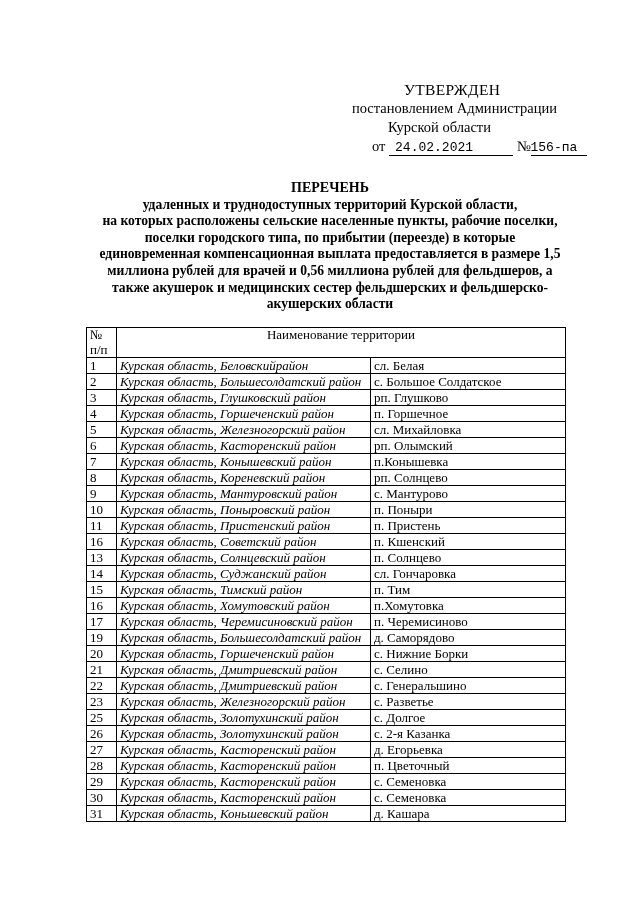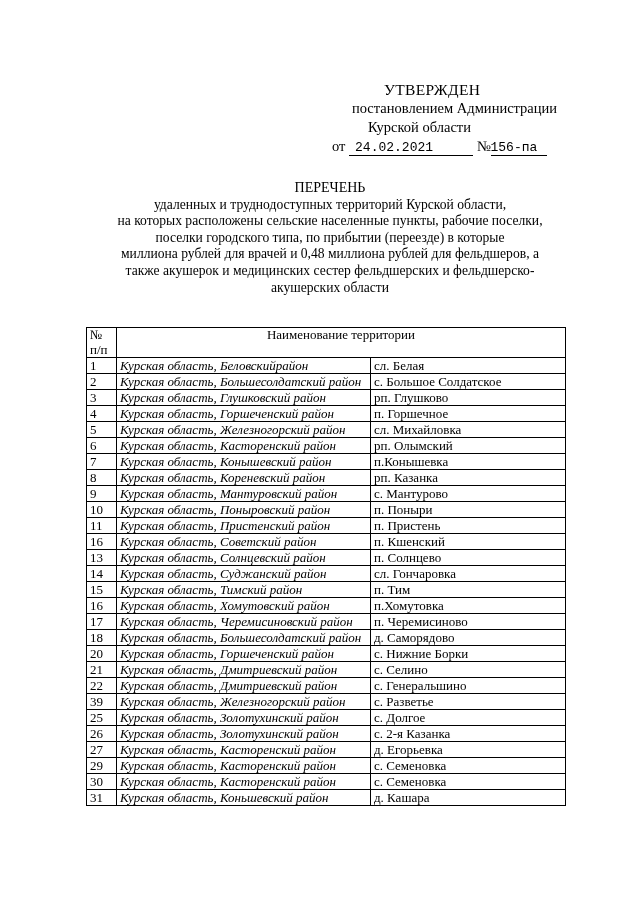--- a/index.html
+++ b/index.html
@@ -1,26 +1,26 @@
 <!DOCTYPE html>
 <html><head>
 <meta charset="utf-8">
 <style>
   html, body { margin: 0; padding: 0; background: #ffffff; }
   body { width: 640px; height: 905px; position: relative; overflow: hidden;
          font-family: "Liberation Serif", "DejaVu Serif", serif; color: #000; }
-  .approval { position: absolute; left: 332px; top: 80px; width: 230px; font-size: 14.5px; line-height: 19px; }
+  .approval { position: absolute; left: 352px; top: 80px; width: 230px; font-size: 14.5px; line-height: 19px; }
   .approval .title { text-align: left; padding-left: 52px; font-size: 15.5px; letter-spacing: 0.3px; }
-  .approval .line2 { padding-left: 0; margin-left: 20px; }
+  .approval .line2 { padding-left: 0; }
   .approval .line3 { padding-left: 36px; }
-  .approval .line4 { padding-left: 0; white-space: nowrap; }
+  .approval .line4 { padding-left: 0; white-space: nowrap; margin-left: 20px; }
   .date-field { display: inline-block; width: 124px; border-bottom: 1px solid #000; font-family: "Liberation Mono", monospace; font-size: 13px; padding-left: 6px; box-sizing: border-box; line-height: 14px; }
   .num-field { display: inline-block; width: 56px; border-bottom: 1px solid #000; font-family: "Liberation Mono", monospace; font-size: 13px; line-height: 14px; }
   .heading { position: absolute; left: 60px; top: 180px; width: 540px; text-align: center;
-             font-weight: normal; font-size: 13.6px; line-height: 16.6px; }
+             font-weight: bold; font-size: 13.6px; line-height: 16.6px; }
   .heading .h-title { font-size: 14px; margin-bottom: 0px; }
   table.list { position: absolute; left: 86px; top: 327px; border-collapse: collapse;
                font-size: 13px; table-layout: fixed; }
   table.list td { border: 1px solid #000; padding: 0 3px; height: 15px; line-height: 15px;
                   white-space: nowrap; overflow: hidden; vertical-align: top; }
   table.list td.num { width: 23px; }
   table.list td.dist { width: 247px; font-style: italic; }
   table.list td.place { width: 188px; }
   table.list tr.hdr td { height: 29px; line-height: 14.5px; }
   table.list tr.hdr td.name { text-align: center; margin-left: 12px; }
@@ -37,21 +37,22 @@
     <span class="date-field">24.02.2021</span>
     <span>№</span><span class="num-field">156-па</span>
   </div>
 </div>
 
 <div class="heading">
   <div class="h-title">ПЕРЕЧЕНЬ</div>
   <div>удаленных и труднодоступных территорий Курской области,</div>
   <div>на которых расположены сельские населенные пункты, рабочие поселки,</div>
   <div>поселки городского типа, по прибытии (переезде) в которые</div>
-  <div>миллиона рублей для врачей и 0,48 миллиона рублей для фельдшеров, а</div>
+  <div>единовременная компенсационная выплата предоставляется в размере 1,5</div>
+  <div>миллиона рублей для врачей и 0,56 миллиона рублей для фельдшеров, а</div>
   <div>также акушерок и медицинских сестер фельдшерских и фельдшерско-</div>
   <div>акушерских области</div>
 </div>
 
 <table class="list">
   <tbody id="tbody">
     <tr class="hdr">
       <td class="num">№<br>п/п</td>
       <td class="name" colspan="2">Наименование территории</td>
     </tr>
@@ -86,21 +87,21 @@
         <td class="place">рп. Олымский</td>
       </tr>
       <tr>
         <td class="num">7</td>
         <td class="dist">Курская область, Конышевский район</td>
         <td class="place">п.Конышевка</td>
       </tr>
       <tr>
         <td class="num">8</td>
         <td class="dist">Курская область, Кореневский район</td>
-        <td class="place">рп. Казанка</td>
+        <td class="place">рп. Солнцево</td>
       </tr>
       <tr>
         <td class="num">9</td>
         <td class="dist">Курская область, Мантуровский район</td>
         <td class="place">с. Мантурово</td>
       </tr>
       <tr>
         <td class="num">10</td>
         <td class="dist">Курская область, Поныровский район</td>
         <td class="place">п. Поныри</td>
@@ -134,60 +135,65 @@
         <td class="num">16</td>
         <td class="dist">Курская область, Хомутовский район</td>
         <td class="place">п.Хомутовка</td>
       </tr>
       <tr>
         <td class="num">17</td>
         <td class="dist">Курская область, Черемисиновский район</td>
         <td class="place">п. Черемисиново</td>
       </tr>
       <tr>
-        <td class="num">18</td>
+        <td class="num">19</td>
         <td class="dist">Курская область, Большесолдатский район</td>
         <td class="place">д. Саморядово</td>
       </tr>
       <tr>
         <td class="num">20</td>
         <td class="dist">Курская область, Горшеченский район</td>
         <td class="place">с. Нижние Борки</td>
       </tr>
       <tr>
         <td class="num">21</td>
         <td class="dist">Курская область, Дмитриевский район</td>
         <td class="place">с. Селино</td>
       </tr>
       <tr>
         <td class="num">22</td>
         <td class="dist">Курская область, Дмитриевский район</td>
         <td class="place">с. Генеральшино</td>
       </tr>
       <tr>
-        <td class="num">39</td>
+        <td class="num">23</td>
         <td class="dist">Курская область, Железногорский район</td>
         <td class="place">с. Разветье</td>
       </tr>
       <tr>
         <td class="num">25</td>
         <td class="dist">Курская область, Золотухинский район</td>
         <td class="place">с. Долгое</td>
       </tr>
       <tr>
         <td class="num">26</td>
         <td class="dist">Курская область, Золотухинский район</td>
         <td class="place">с. 2-я Казанка</td>
       </tr>
       <tr>
         <td class="num">27</td>
         <td class="dist">Курская область, Касторенский район</td>
         <td class="place">д. Егорьевка</td>
       </tr>
       <tr>
+        <td class="num">28</td>
+        <td class="dist">Курская область, Касторенский район</td>
+        <td class="place">п. Цветочный</td>
+      </tr>
+      <tr>
         <td class="num">29</td>
         <td class="dist">Курская область, Касторенский район</td>
         <td class="place">с. Семеновка</td>
       </tr>
       <tr>
         <td class="num">30</td>
         <td class="dist">Курская область, Касторенский район</td>
         <td class="place">с. Семеновка</td>
       </tr>
       <tr>

